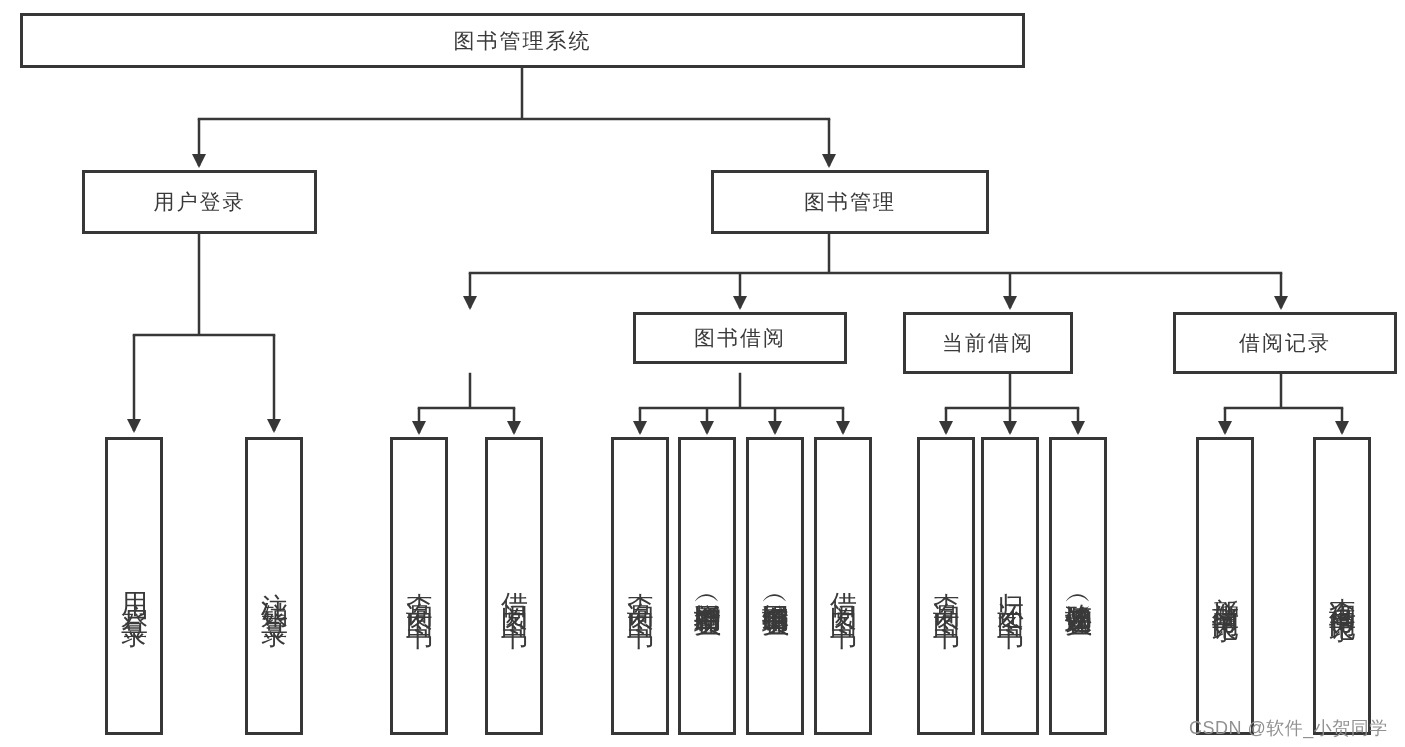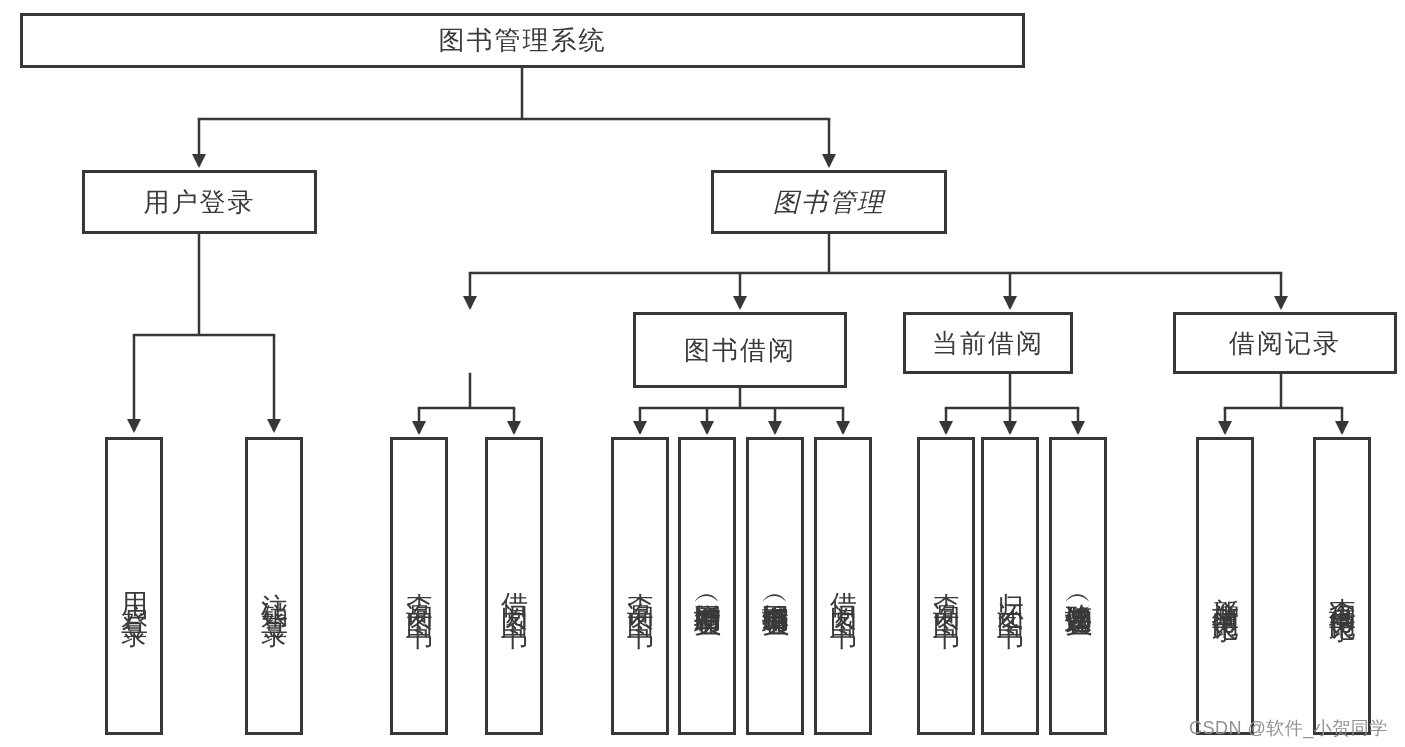--- a/index.html
+++ b/index.html
@@ -11,21 +11,21 @@
   .canvas{position:absolute;inset:0;}
   svg.connectors{position:absolute;left:0;top:0;z-index:1;}
   .box{
     position:absolute;
     background:#ffffff;
     border:3px solid #373737;
     box-sizing:border-box;
     display:flex;align-items:center;justify-content:center;
     z-index:2;
   }
-  .hlabel{font-size:26px;letter-spacing:2px;white-space:nowrap;color:#3a3a3a;}
+  .hlabel{font-size:21px;letter-spacing:2px;white-space:nowrap;color:#3a3a3a;}
   .leaf .vlabel{
     writing-mode:vertical-rl;
     font-size:27px;
     line-height:1;
     color:#3a3a3a;
     white-space:nowrap;
   }
   .sp4 .vlabel{letter-spacing:10px;margin-bottom:-10px;}
   .sp6 .vlabel{letter-spacing:4px;margin-bottom:-4px;}
   .sp10 .vlabel{letter-spacing:1px;margin-bottom:-1px;}
@@ -85,25 +85,25 @@
     </g>
   </svg>
 
   <div class="box" style="left:20px;top:13px;width:1005px;height:55px;">
     <span class="hlabel">图书管理系统</span>
   </div>
 
   <div class="box" style="left:82px;top:170px;width:235px;height:64px;">
     <span class="hlabel">用户登录</span>
   </div>
-  <div class="box" style="left:711px;top:170px;width:236px;height:64px;font-style:italic;">
+  <div class="box" style="left:711px;top:170px;width:278px;height:64px;">
     <span class="hlabel">图书管理</span>
   </div>
 
-  <div class="box" style="left:633px;top:312px;width:214px;height:76px;">
+  <div class="box" style="left:633px;top:312px;width:214px;height:52px;">
     <span class="hlabel">图书借阅</span>
   </div>
   <div class="box" style="left:903px;top:312px;width:170px;height:62px;">
     <span class="hlabel">当前借阅</span>
   </div>
   <div class="box" style="left:1173px;top:312px;width:224px;height:62px;">
     <span class="hlabel">借阅记录</span>
   </div>
 
   <div class="box leaf sp4" style="left:105px;top:437px;width:58px;height:298px;">

